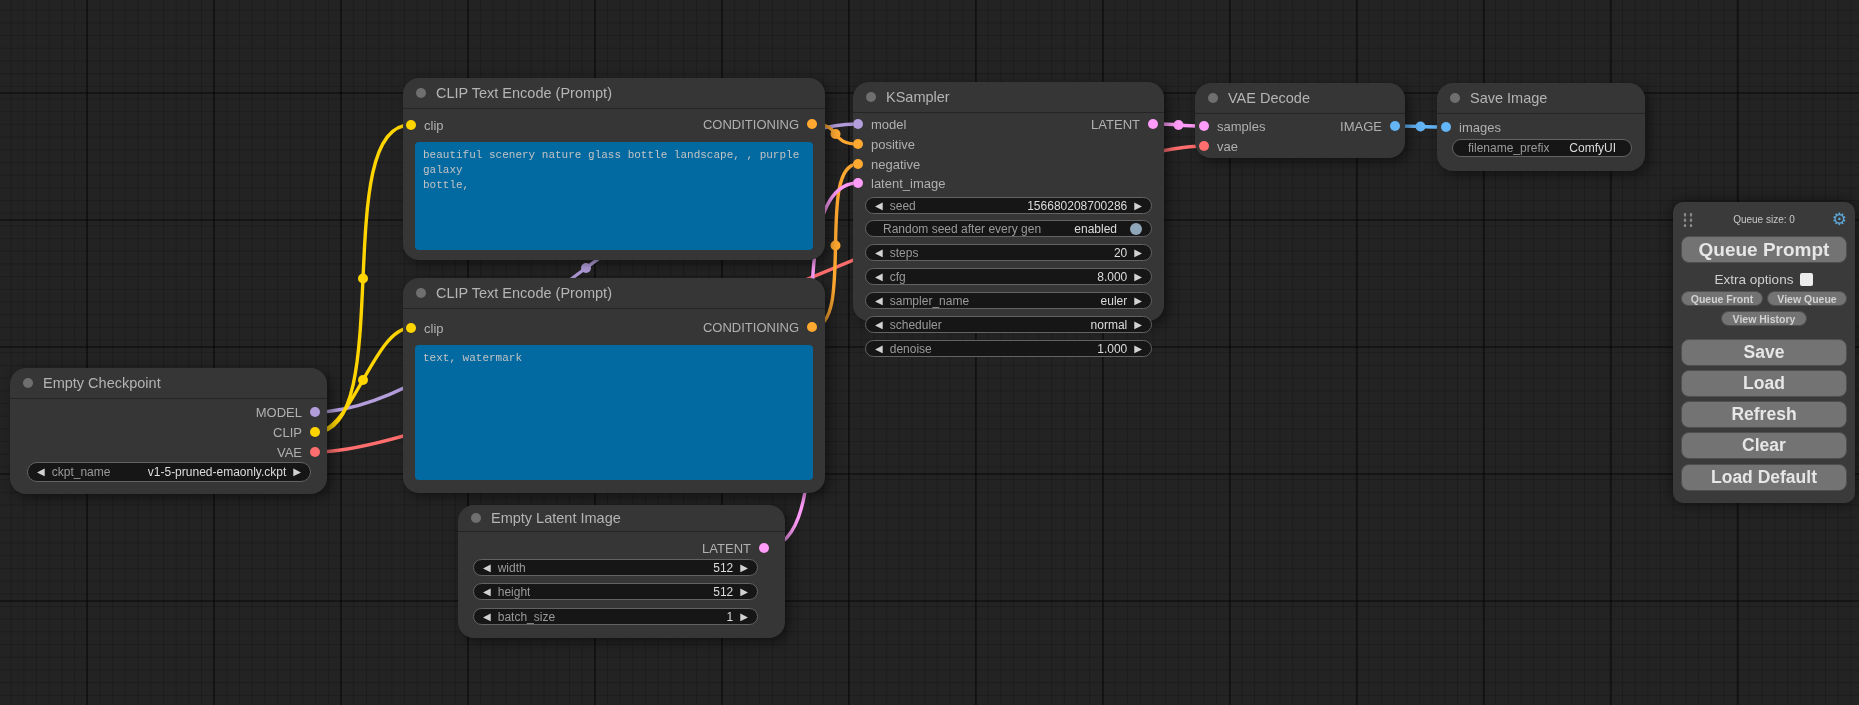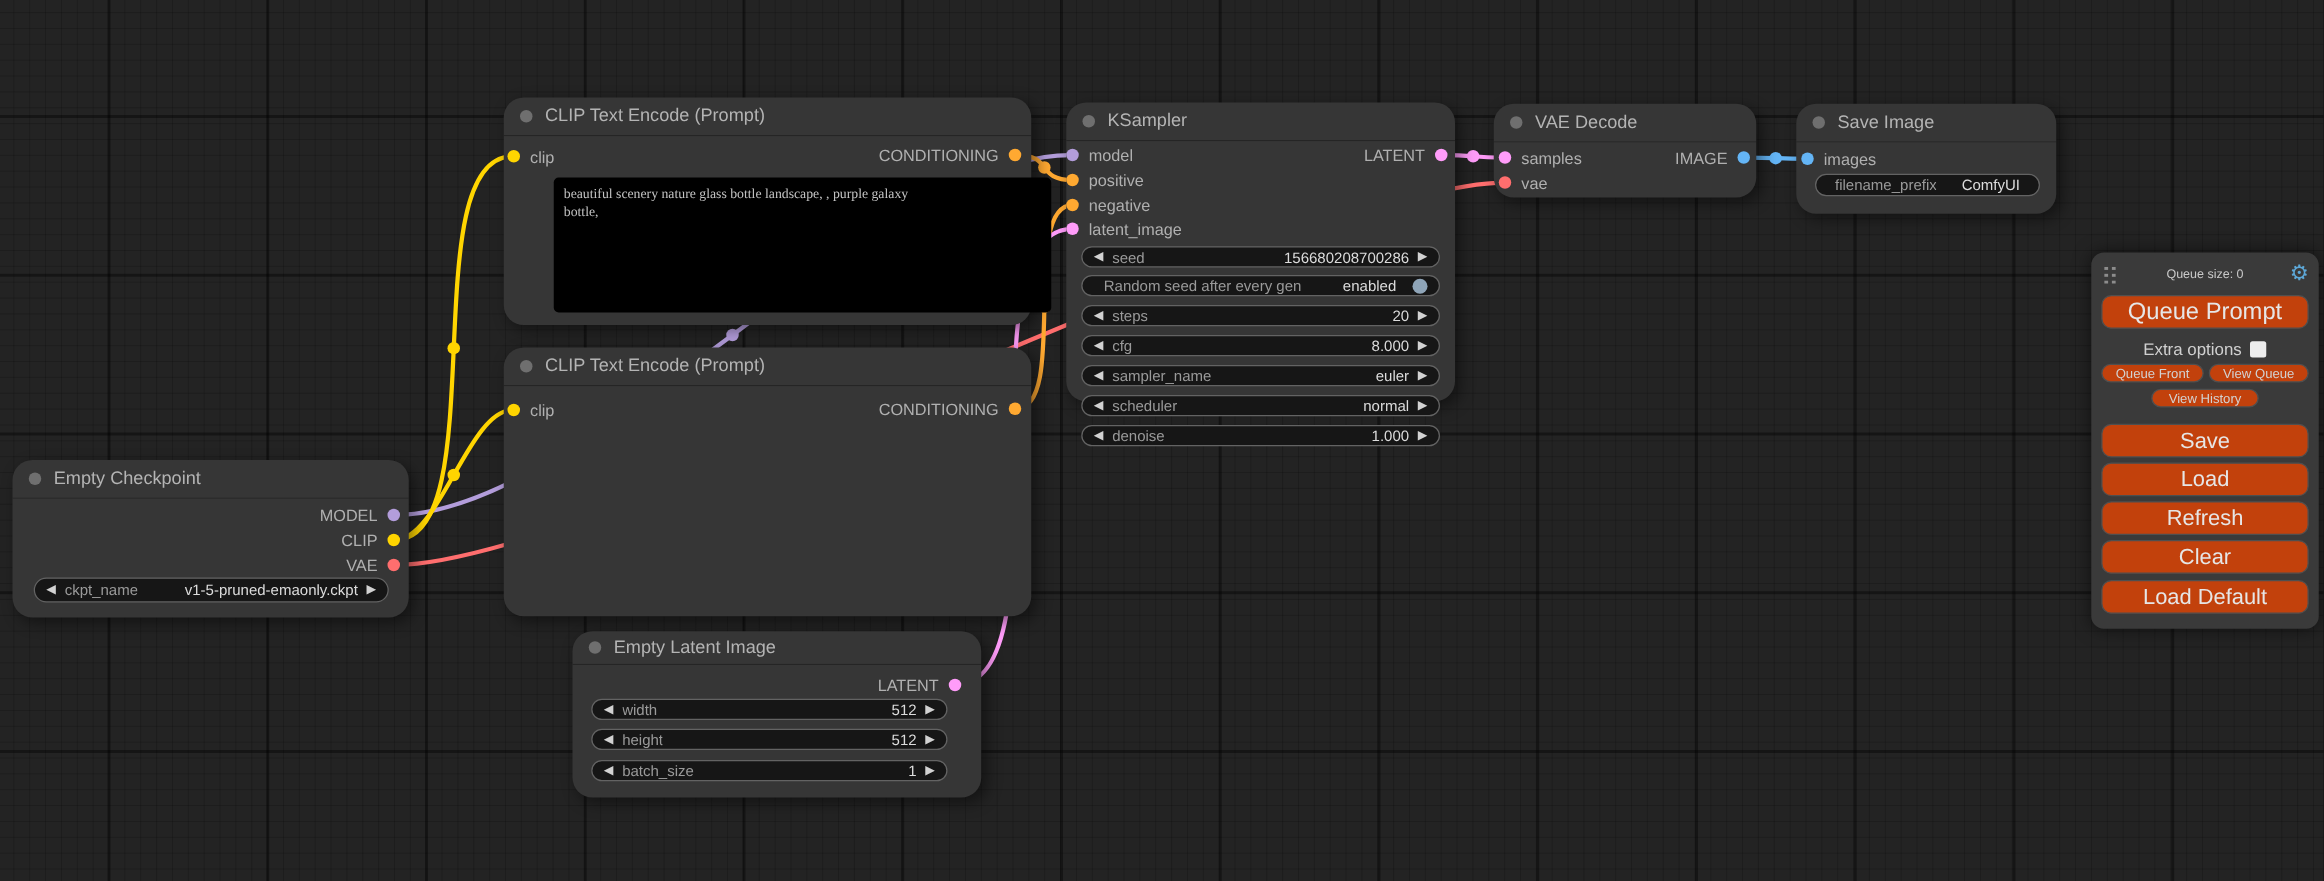--- a/index.html
+++ b/index.html
@@ -31,40 +31,40 @@
   .pdot{width:10px;height:10px;border-radius:50%;flex:none;}
   .widget{
     position:absolute;background:#161616;border:1px solid #636363;border-radius:10px;
     display:flex;align-items:center;font-size:12px;padding:0 9px;gap:7px;box-sizing:border-box;
   }
   .wlabel{color:#9a9a9a;overflow:hidden;white-space:nowrap;}
   .wvalue{color:#dcdcdc;margin-left:auto;white-space:nowrap;}
   .warr{color:#d2d2d2;font-size:10px;flex:none;font-family:"DejaVu Sans",sans-serif;line-height:1;}
   .toggle-dot{width:12px;height:12px;border-radius:50%;flex:none;margin-left:6px;}
   .prompt{
-    position:absolute;background:#000000;border-radius:4px;color:#c3c3c3;
-    font-family:Liberation Serif, serif;font-size:11px;line-height:15px;
-    padding:6px 8px;white-space:pre-wrap;box-sizing:border-box;overflow:hidden;margin-left:28px;
+    position:absolute;background:#0369a1;border-radius:4px;color:#c3c3c3;
+    font-family:Liberation Mono, monospace;font-size:11px;line-height:15px;
+    padding:6px 8px;white-space:pre-wrap;box-sizing:border-box;overflow:hidden;
   }
   
   .menu{
     position:absolute;left:1673px;top:202px;width:182px;height:301px;z-index:3;
     background:#3a3a3a;border-radius:10px;box-shadow:0 0 14px rgba(0,0,0,.55);
   }
   .menu-header{position:absolute;left:0;top:6px;width:100%;height:22px;display:flex;align-items:center;}
   .drag-handle{
     position:absolute;left:9px;top:4px;width:11px;height:15px;
     background-image:radial-gradient(circle,#8c8c8c 1.4px,transparent 1.6px);
     background-size:6px 5.5px;
   }
   .queue-size{width:100%;text-align:center;color:#c9c9c9;font-size:10px;}
   .gear{position:absolute;right:8px;top:1px;font-size:17px;color:#5da8d8;font-family:"DejaVu Sans",sans-serif;}
   .mbtn{
-    position:absolute;background:#c2410c;border:1px solid #4f4f4f;border-radius:8px;
-    color:#e6e6e6;display:flex;align-items:center;justify-content:center;box-sizing:border-box;
+    position:absolute;background:#737373;border:1px solid #4f4f4f;border-radius:8px;
+    color:#e6e6e6;display:flex;align-items:center;justify-content:center;box-sizing:border-box;font-weight:bold;
   }
   .qprompt{left:8px;top:34px;width:166px;height:27px;font-size:19px;}
   .big{left:8px;width:166px;height:27px;font-size:17.5px;}
   .small{height:15px;font-size:10.5px;border-radius:9px;color:#d2d2d2;}
   .extra-row{position:absolute;left:0;top:69px;width:100%;height:16px;display:flex;align-items:center;justify-content:center;gap:7px;}
   .extra-label{color:#d0d0d0;font-size:13.5px;}
   .checkbox{width:13px;height:13px;background:#ededed;border-radius:2px;}
 </style>
 </head>
 <body>
@@ -139,20 +139,21 @@
       <span>CLIP Text Encode (Prompt)</span>
     </div>
     <div class="port in" style="top:40px;left:3px">
       <span class="pdot" style="background: rgb(255, 213, 0);"></span>
       <span>clip</span>
     </div>
     <div class="port out" style="top:39px;right:8px">
       <span class="pdot" style="background: rgb(255, 169, 49);"></span>
       <span>CONDITIONING</span>
     </div>
+    <div class="prompt" style="left:12px;top:67px;width:398px;height:135px">text, watermark</div>
   </div>
 
   <div class="node" style="left:853px;top:82px;width:311px;height:239px">
     <div class="ntitle">
       <span class="tdot"></span>
       <span>KSampler</span>
     </div>
     <div class="port in" style="top:32px;left:0px">
       <span class="pdot" style="background: rgb(179, 157, 219);"></span>
       <span>model</span>

